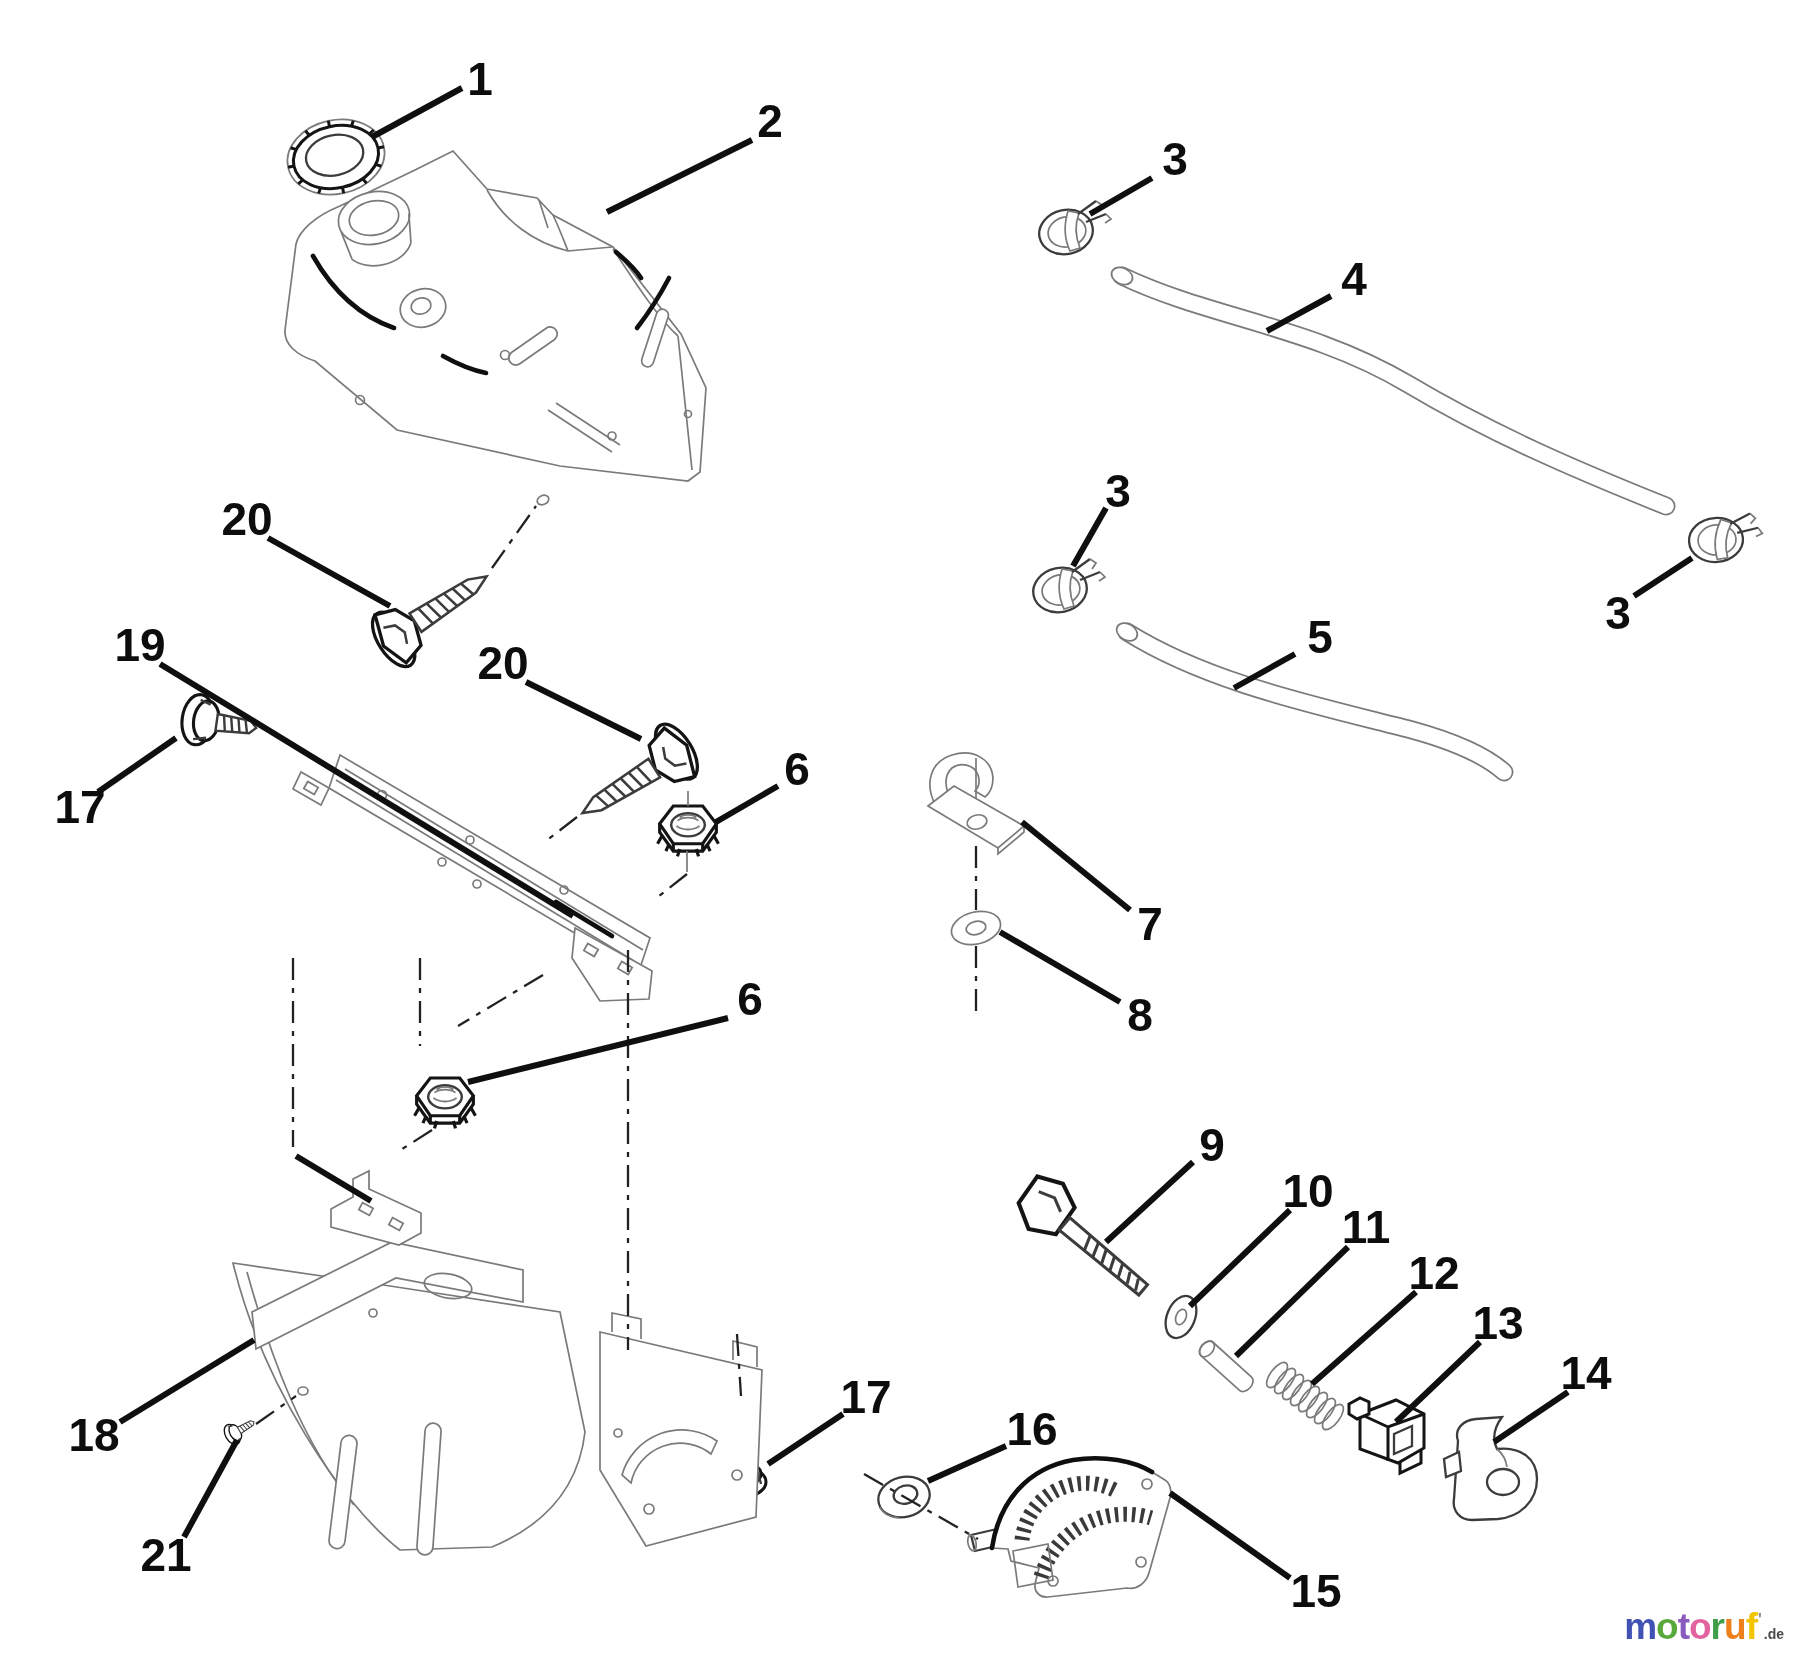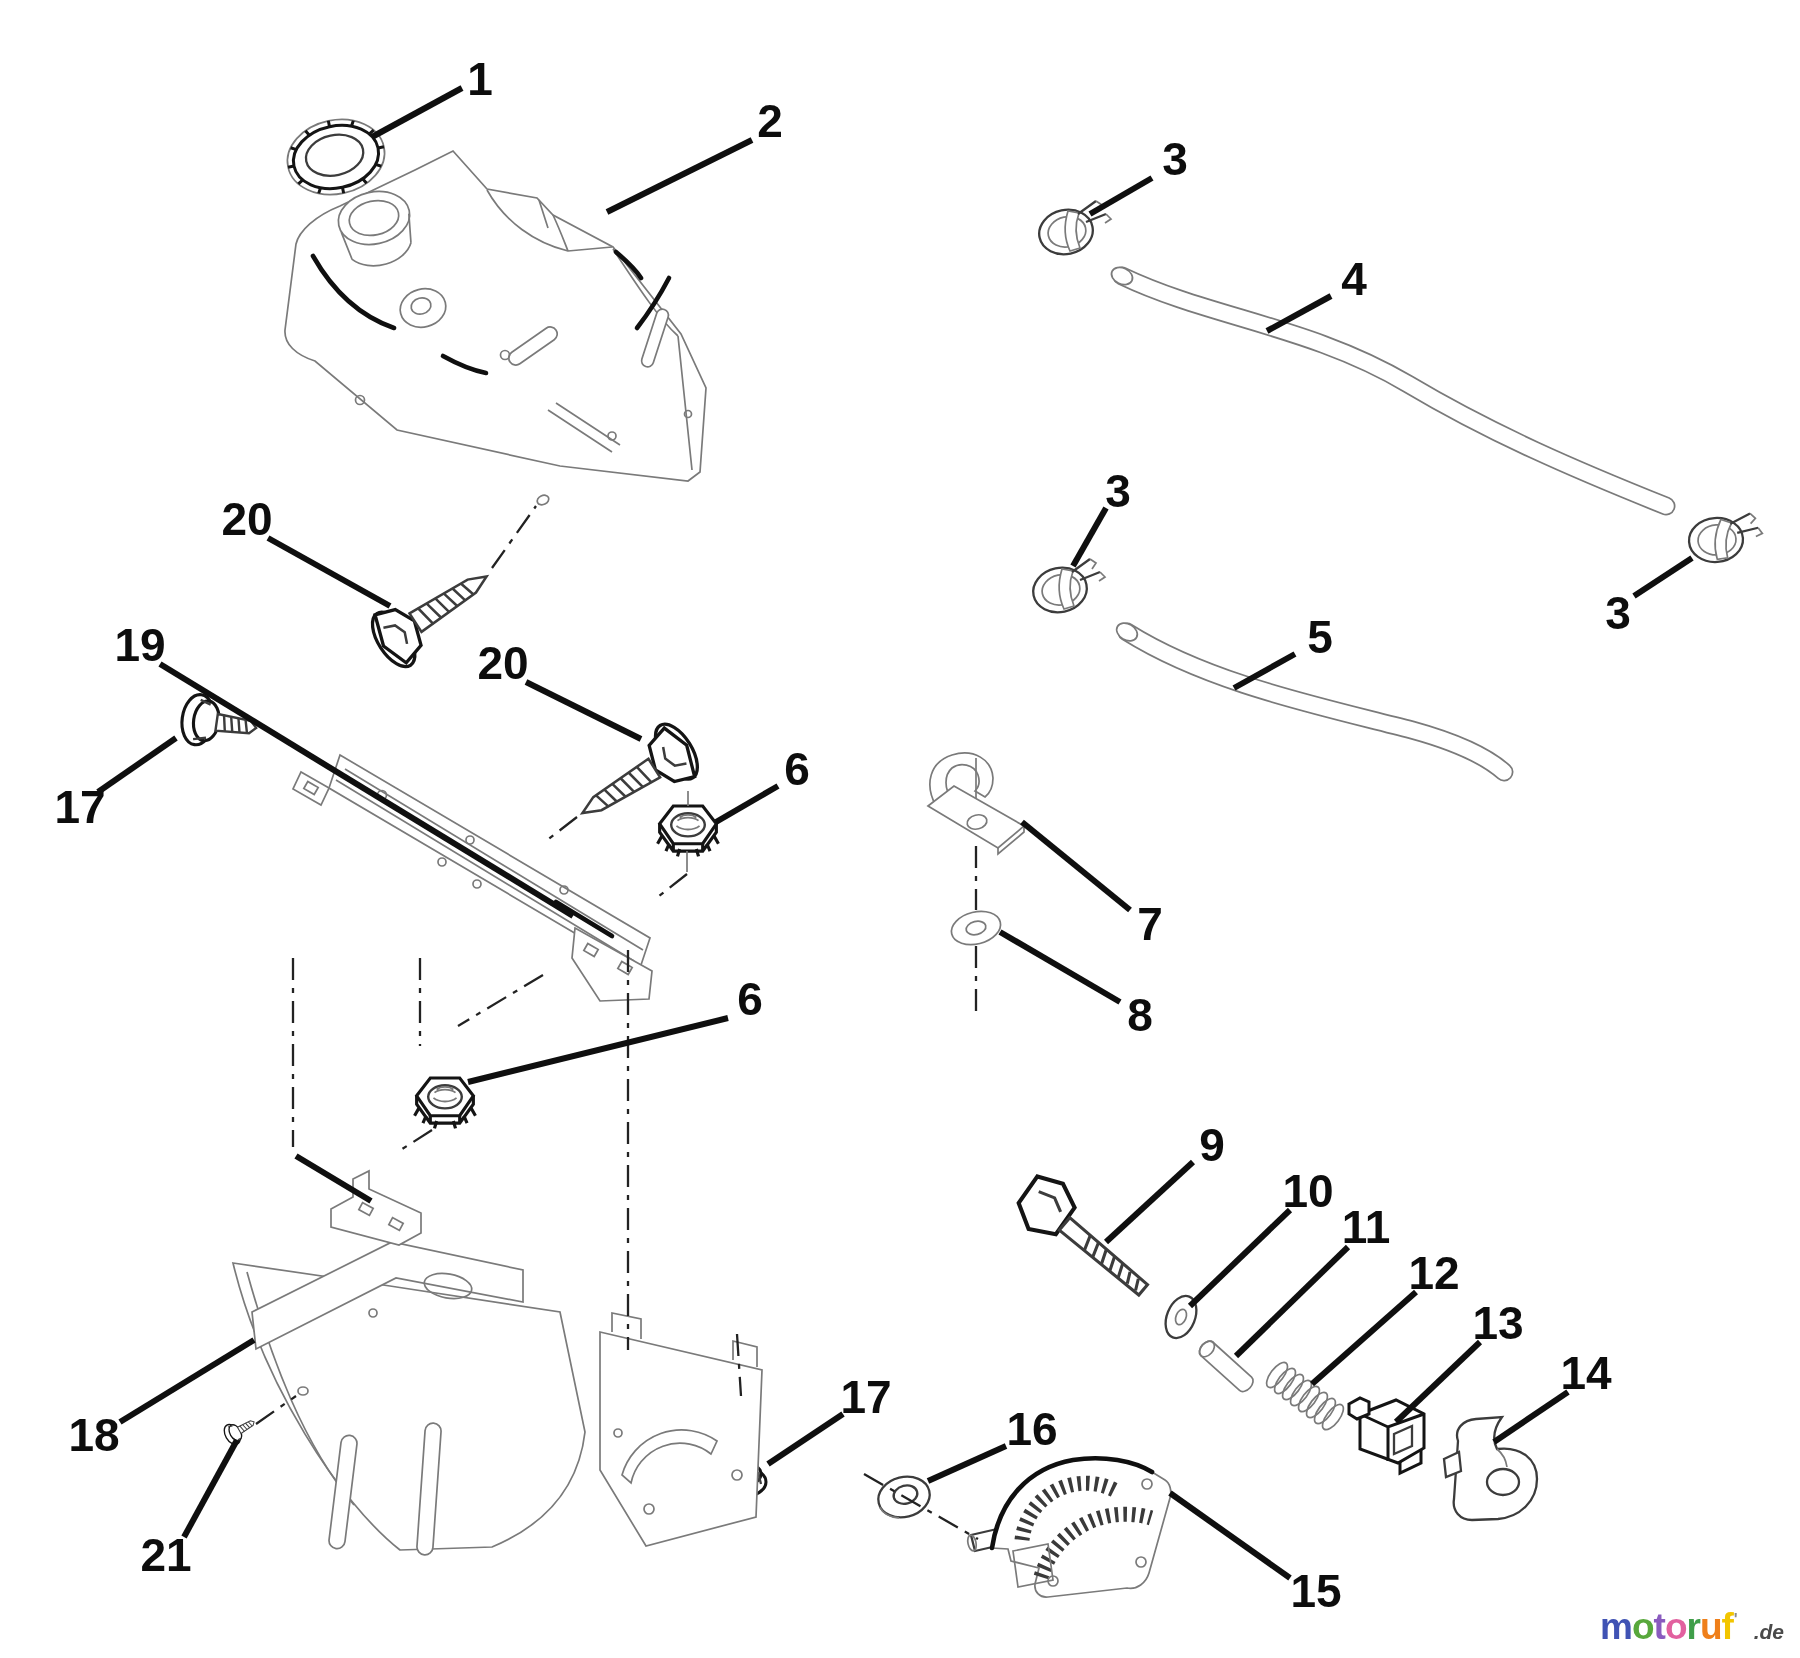--- a/index.html
+++ b/index.html
@@ -14,21 +14,21 @@
   .ld{stroke:#0f0f0f;stroke-width:6;fill:none;}
   .dd{stroke:#222;stroke-width:2.3;fill:none;stroke-dasharray:22 8 5 8;}
   .wf{fill:#fff;}
   .hatch{stroke:#3a3a3a;stroke-width:15;fill:none;stroke-dasharray:3.5 5;}
   .tube-o{stroke:#7a7a7a;stroke-width:19;fill:none;stroke-linecap:round;}
   .tube-i{stroke:#ffffff;stroke-width:15.5;fill:none;stroke-linecap:round;}
   .cl{font:700 46px "Liberation Sans",sans-serif;fill:#0d0d0d;text-anchor:middle;}
   .watermark{position:absolute;right:16px;bottom:10px;font:700 37px "Liberation Sans",sans-serif;
              letter-spacing:-1px;white-space:nowrap;}
   .watermark span{display:inline-block;}
-  .wm-small{font-size:21px;margin-left:16px;letter-spacing:0;font-style:italic;}
+  .wm-small{font-size:14px;margin-left:2px;letter-spacing:0;}
   .wm-tick{font-size:16px;vertical-align:14px;margin-left:1px;letter-spacing:0;}
 </style>
 </head>
 <body>
 
 <div class="stage">
 <svg width="1800" height="1658" viewBox="0 0 1800 1658">
   <defs>
     <g id="lag-bolt">
       <ellipse class="d wf" cx="-6" cy="2" rx="14" ry="28"></ellipse>

